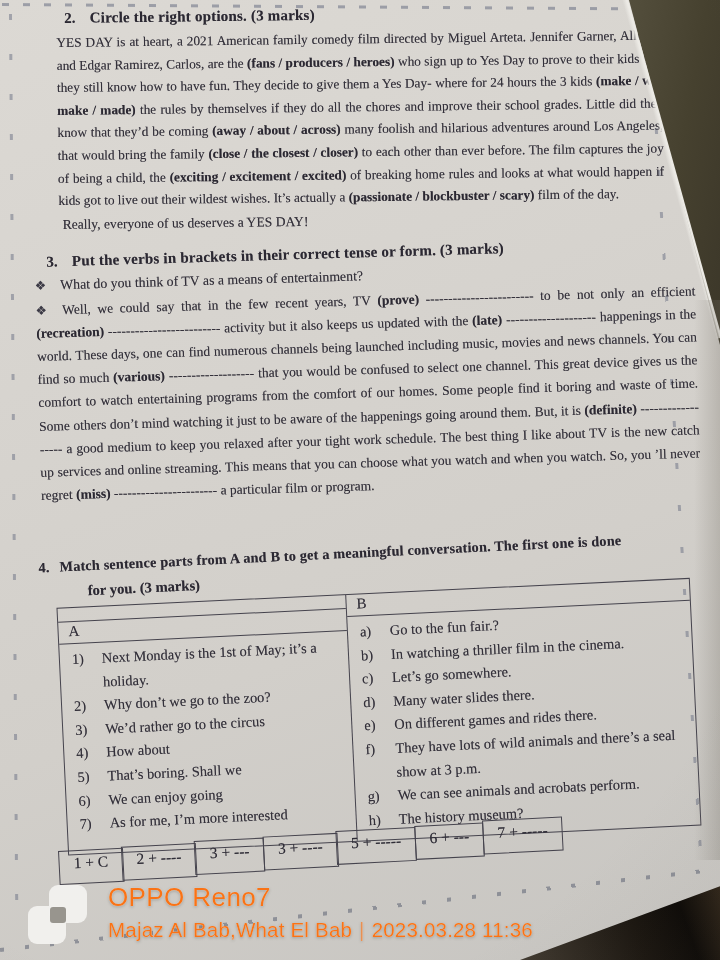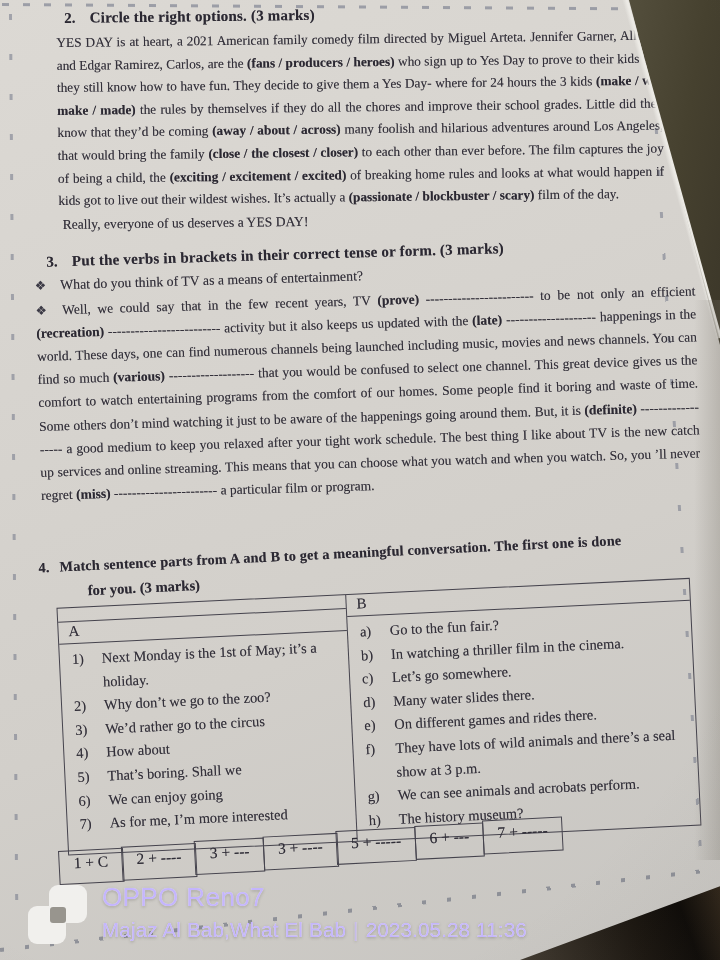--- a/index.html
+++ b/index.html
@@ -86,22 +86,22 @@
         font-size:15.5px;white-space:nowrap;color:#2e2c36;}
   .abox:nth-child(1){margin-left:0;}
   .abox:nth-child(2){transform:translateY(-1px);}
   .abox:nth-child(3){transform:translateY(-3px);}
   .abox:nth-child(4){transform:translateY(-4px);}
   .abox:nth-child(5){transform:translateY(-6px);}
   .abox:nth-child(6){transform:translateY(-7px);}
   .abox:nth-child(7){transform:translateY(-9px);}
 
   
-  .watermark{position:absolute;left:28px;top:882px;display:flex;gap:14px;align-items:flex-start;
-             font-family:"Liberation Sans",sans-serif;color:#c4b5fd;z-index:5;}
+  .watermark{position:absolute;left:28px;top:882px;display:flex;gap:20px;align-items:flex-start;
+             font-family:"Liberation Sans",sans-serif;color:#f97316;z-index:5;}
   .wlogo{position:relative;width:60px;height:60px;margin-top:3px;}
   .wlogo .sq1{position:absolute;right:1px;top:0;width:38px;height:38px;border-radius:9px;
               background:#f2f1ee;opacity:.97;}
   .wlogo .sq2{position:absolute;left:0;bottom:1px;width:38px;height:38px;border-radius:9px;
               background:#f2f1ee;opacity:.97;}
   .wlogo .ovl{position:absolute;left:22px;top:22px;width:16px;height:16px;border-radius:3px;
               background:#98958e;}
   .wdevice{font-size:26px;line-height:30px;letter-spacing:.4px;
            text-shadow:0 0 1px #f4f3f1, 0 1px 3px rgba(60,58,50,.35);}
   .wmeta{margin-top:6px;font-size:20.5px;letter-spacing:.2px;
@@ -187,18 +187,18 @@
 
   <div class="watermark">
     <div class="wlogo">
       <div class="sq2"></div>
       <div class="sq1"></div>
       <div class="ovl"></div>
     </div>
     <div>
       <div class="wdevice">OPPO Reno7</div>
       <div class="wmeta">
-        <span>Majaz Al Bab,What El Bab</span><span class="wpipe">|</span><span>2023.05.28 11:36</span>
+        <span>Majaz Al Bab,What El Bab</span><span class="wpipe">|</span><span>2023.03.28 11:36</span>
       </div>
     </div>
   </div>
 
 </div>
 
 </body></html>

